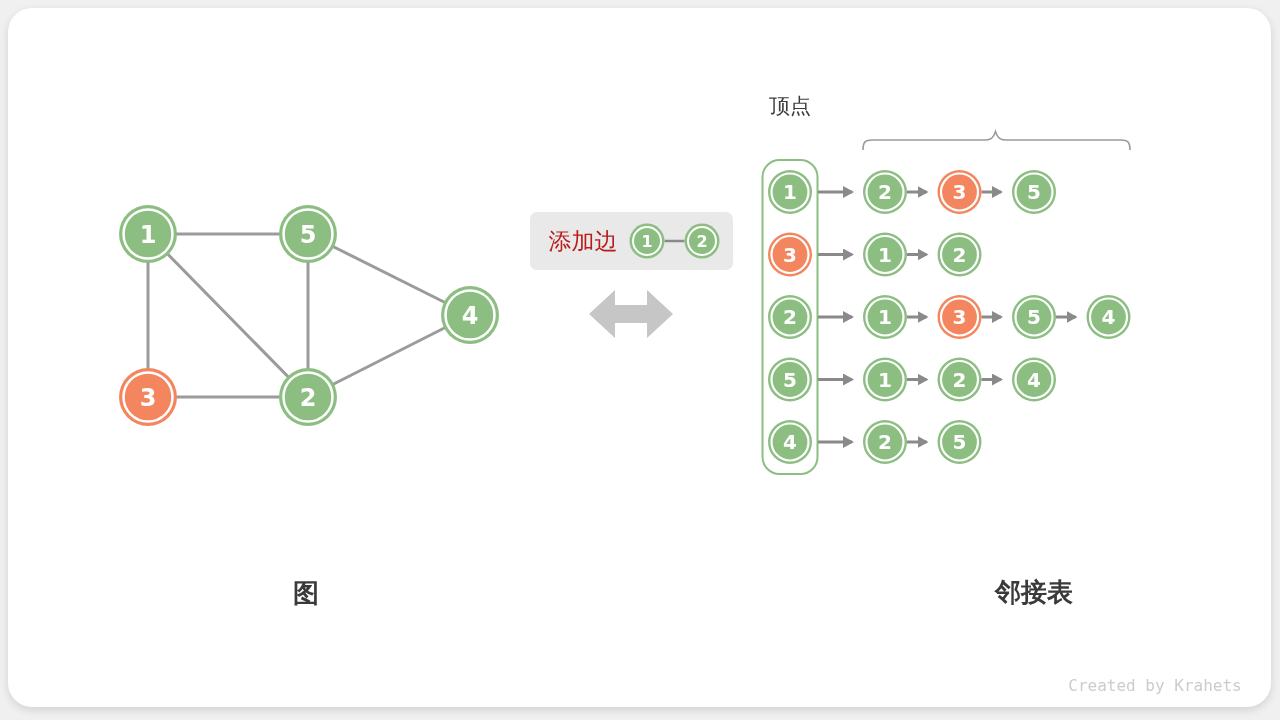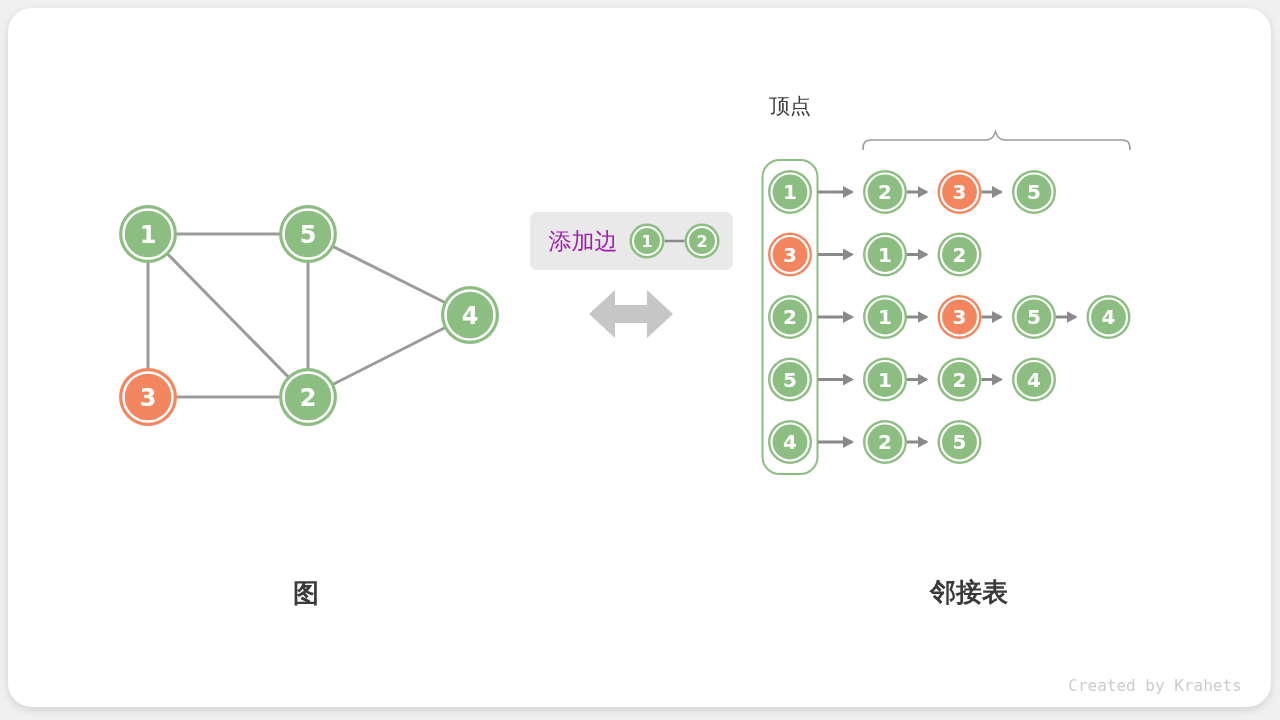--- a/index.html
+++ b/index.html
@@ -21,21 +21,21 @@
   svg.diagram {
     position: absolute; left: 0; top: 0;
     width: 1280px; height: 720px;
   }
   .overlay { position: absolute; white-space: nowrap; }
   .hdr {
     font-size: 21px; color: #3b3b3b;
     transform: translate(-50%, -50%);
   }
   .op-label {
-    font-size: 23px; color: #a21caf;
+    font-size: 23px; color: #b91c1c;
     transform: translate(-50%, -50%);
   }
   .caption {
     font-size: 26px; font-weight: 700; color: #3a3a3a;
     transform: translate(-50%, -50%);
   }
   .watermark {
     font-family: "DejaVu Sans Mono", "Liberation Mono", monospace;
     font-size: 16px; color: #cccccc;
     transform: translate(-50%, -50%);
@@ -240,15 +240,15 @@
             <circle cx="790" cy="442" r="18.5" class="node-ring" stroke-width="2.2"></circle>
             <text x="790" y="442" font-size="20" dy="0.36em" class="node-label">4</text>
           </g>
         </g>
       </g>
   </svg>
 
   <div class="overlay hdr" style="left:790px; top:106px;">顶点</div>
   <div class="overlay op-label" style="left:583px; top:241px;">添加边</div>
   <div class="overlay caption" style="left:306px; top:593px;">图</div>
-  <div class="overlay caption" style="left:969px; top:592px;">邻接表</div>
+  <div class="overlay caption" style="left:1034px; top:592px;">邻接表</div>
   <div class="overlay watermark" style="left:1155px; top:685px;text-align:center;">Created by Krahets</div>
 </div>
 
 </body></html>

